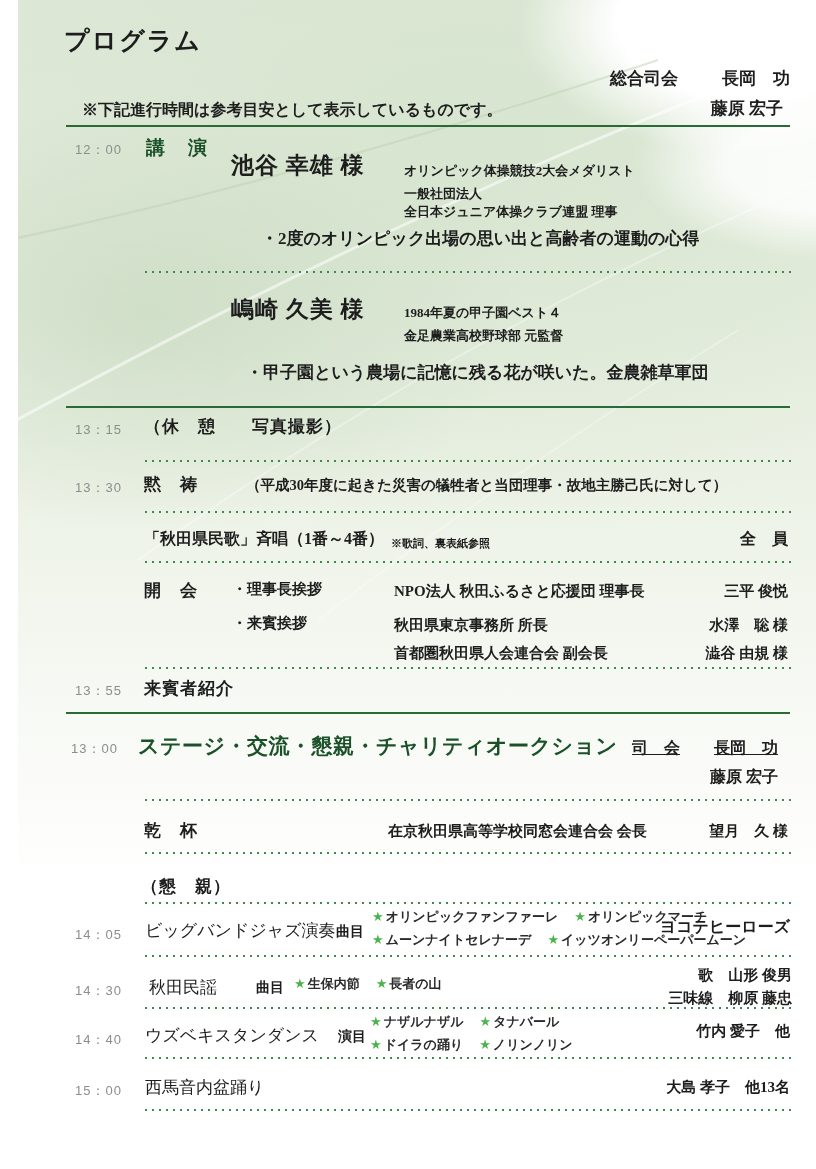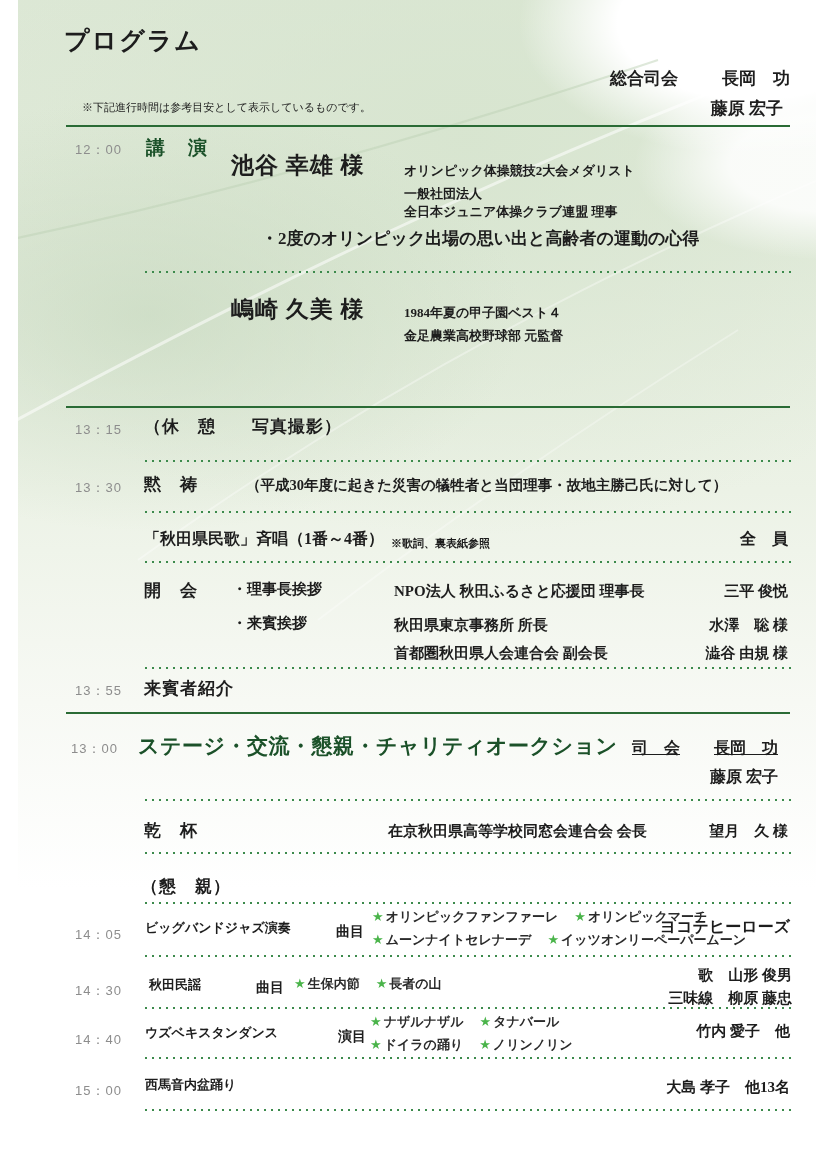--- a/index.html
+++ b/index.html
@@ -10,21 +10,21 @@
       radial-gradient(ellipse 300px 170px at 90% 2%, #ffffff 45%, rgba(255,255,255,0) 78%),
       radial-gradient(ellipse 240px 120px at 99% 14%, rgba(255,255,255,.85) 40%, rgba(255,255,255,0) 80%),
       radial-gradient(ellipse 520px 300px at 16% 27%, rgba(198,216,190,.65), rgba(198,216,190,0) 72%),
       radial-gradient(ellipse 760px 520px at 55% 12%, rgba(214,228,206,.85), rgba(214,228,206,0) 76%),
       linear-gradient(180deg,#dde8d6 0%,#e2ebdb 20%,#ecf2e6 42%,#f7f9f4 60%,#ffffff 76%);
     margin-left: 18px;
   }
   .veins{position:absolute;left:0;top:0;pointer-events:none;}
   .abs{position:absolute;white-space:nowrap;}
   .title{font-family:"Liberation Sans","DejaVu Sans",sans-serif;font-size:25px;font-weight:bold;letter-spacing:2px;margin:0;}
-  .note{font-size:11px;font-weight:normal;}
+  .note{font-size:16px;font-weight:bold;}
   .time{font-family:"Liberation Sans","DejaVu Sans",sans-serif;font-size:13px;color:#8d8d8d;letter-spacing:1px;}
   .hr{position:absolute;left:48px;width:724px;height:2px;background:#2a6b35;}
   .dot{position:absolute;left:127px;width:646px;height:2px;
        background-image:repeating-linear-gradient(to right,#3c8a4c 0,#3c8a4c 2px,transparent 2px,transparent 7px);}
   .green-label{font-family:"Liberation Sans","DejaVu Sans",sans-serif;font-size:19px;font-weight:bold;color:#1b5129;letter-spacing:2px;padding-left:16px;}
   .stage-heading{font-family:"Liberation Sans","DejaVu Sans",sans-serif;font-size:21px;font-weight:bold;color:#1b5129;letter-spacing:.5px;}
   .spk-name{font-size:23px;font-weight:bold;letter-spacing:1px;}
   .cred{font-size:13px;font-weight:bold;line-height:18px;}
   .cred2{font-size:13px;font-weight:bold;line-height:23px;}
   .topic{font-size:17px;font-weight:bold;}
@@ -32,21 +32,21 @@
   .midlabel2{font-size:16px;font-weight:bold;}
   .desc{font-size:14.5px;font-weight:bold;}
   .small-note{font-size:11px;font-weight:bold;}
   .org{font-size:15px;font-weight:bold;}
   .pname{font-size:15px;font-weight:bold;}
   .mc-block{text-align:right;font-size:17px;font-weight:bold;line-height:30px;}
   .mc-line{display:flex;gap:44px;justify-content:flex-end;}
   .mc-line-2{padding-right:7px;}
   .mc2-block{text-align:right;font-size:16px;font-weight:bold;line-height:29px;}
   .mc2-line{display:flex;gap:34px;justify-content:flex-end;text-decoration:underline;}
-  .act-title{font-size:13px;font-weight:bold;}
+  .act-title{font-size:17px;font-weight:normal;}
   .list-label{font-size:14px;font-weight:bold;}
   .songs{display:flex;gap:16px;font-family:"Liberation Sans","DejaVu Sans",sans-serif;
          font-size:13px;font-weight:bold;color:#2b2b2b;line-height:23px;}
   .song{display:flex;gap:2px;align-items:center;}
   .star{color:#4ab44a;font-size:13px;}
   .perf-sans{font-family:"Liberation Sans","DejaVu Sans",sans-serif;font-size:16px;font-weight:bold;}
   .perf-serif{font-size:15px;font-weight:bold;}
   .perf-col{text-align:right;font-size:15px;font-weight:bold;line-height:23px;}
   .right-name{text-align:right;}
 </style>
@@ -89,20 +89,21 @@
   </div>
   <div class="abs topic" style="left:243px;top:227px">・2度のオリンピック出場の思い出と高齢者の運動の心得</div>
 
   <div class="dot" style="top:271px"></div>
 
   <span class="abs spk-name" style="left:213px;top:294px">嶋崎 久美 様</span>
   <div class="abs cred2" style="left:386px;top:301px">
     <div>1984年夏の甲子園ベスト４</div>
     <div>金足農業高校野球部 元監督</div>
   </div>
+  <div class="abs topic" style="left:228px;top:361px">・甲子園という農場に記憶に残る花が咲いた。金農雑草軍団</div>
 
   <div class="hr" style="top:406px"></div>
 
   <span class="abs time" style="left:57px;top:421px">13：15</span>
   <span class="abs midlabel" style="left:126px;top:415px">（休　憩　　写真撮影）</span>
 
   <div class="dot" style="top:460px"></div>
 
   <span class="abs time" style="left:57px;top:479px">13：30</span>
   <span class="abs midlabel" style="left:126px;top:473px">黙　祷</span>

